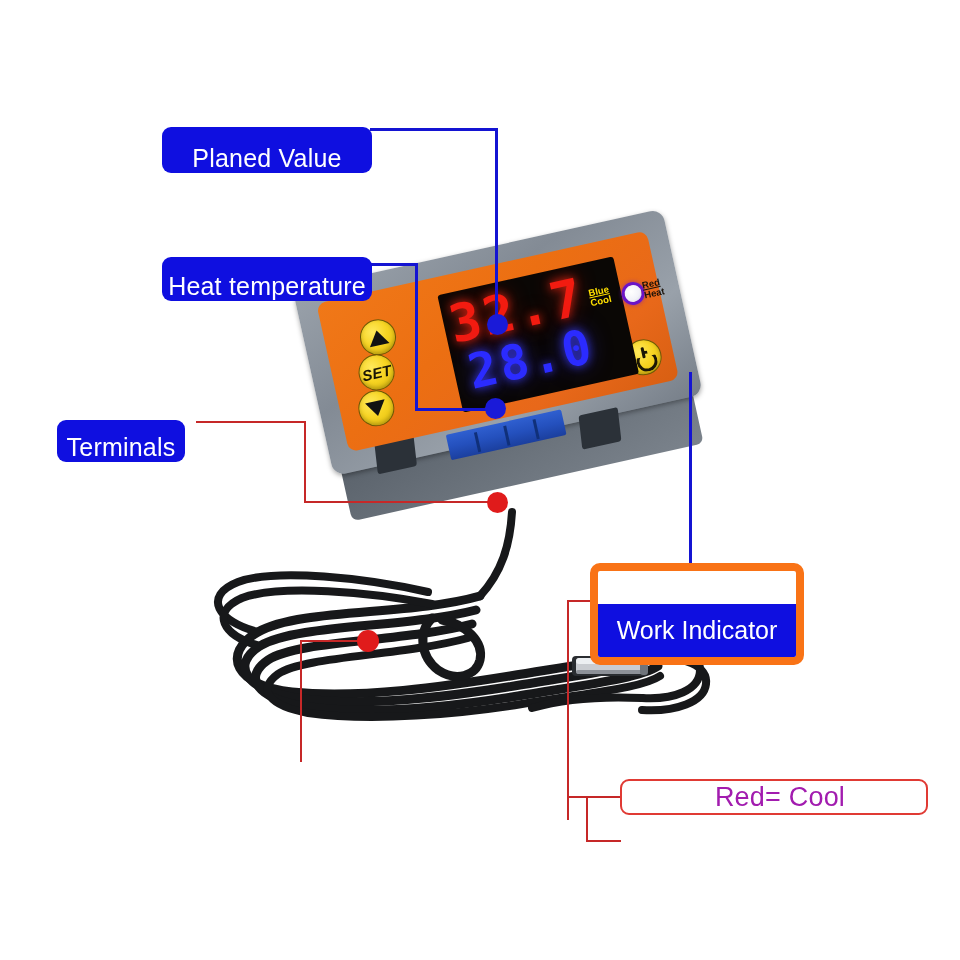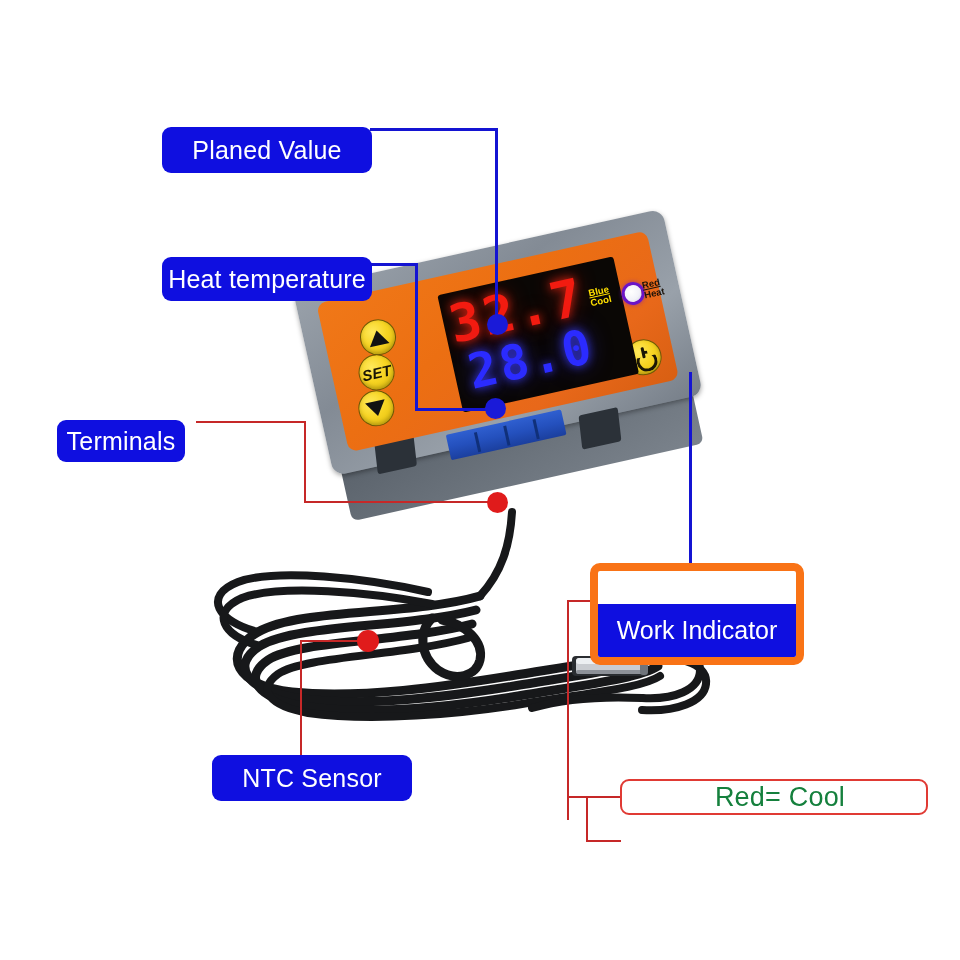--- a/index.html
+++ b/index.html
@@ -9,39 +9,39 @@
     background:#ffffff;
     font-family:"Liberation Sans", sans-serif;
     overflow:hidden;
     position:relative;
   }
   #stage{position:absolute;left:0;top:0;width:960px;height:960px;}
 
   
   .chip{
     position:absolute;
-    display:flex;align-items:center;justify-content:center;
+    display:flex;align-items:flex-end;justify-content:center;
     box-sizing:border-box;
     white-space:nowrap;
     letter-spacing:.2px;
   }
   .chip-blue{
     background:#0f0fe0;
     color:#ffffff;
     border-radius:9px;
     font-size:25px;
     padding:0 12px;
   }
   .chip-outline{
     background:#ffffff;
     border-radius:9px;
     font-size:27px;
     border-width:2px;border-style:solid;
   }
-  .chip-red-out{border-color:#e03a34;color:#15803d;padding-left:12px;}
+  .chip-red-out{border-color:#e03a34;color:#a21caf;padding-left:12px;}
   .chip-blue-out{border-color:#4a48c8;color:#1a18c8;}
 
   
   .chip-split{
     position:absolute;
     border:8px solid #f97316;
     border-radius:10px;
     overflow:hidden;
     background:#ffffff;
     display:flex;flex-direction:column;
@@ -279,23 +279,20 @@
   </div>
 
   <div class="chip chip-blue" style="left:162px;top:257px;width:210px;height:44px;">
     <span>Heat temperature</span>
   </div>
 
   <div class="chip chip-blue" style="left:57px;top:420px;width:128px;height:42px;">
     <span>Terminals</span>
   </div>
 
-  <div class="chip chip-blue" style="left:212px;top:755px;width:200px;height:46px;">
-    <span>NTC Sensor</span>
-  </div>
 
   <div class="chip-split" style="left:590px;top:563px;width:198px;height:86px;">
     <div class="top"></div>
     <div class="bot">
       <span>Work Indicator</span>
     </div>
   </div>
 
   <div class="chip chip-outline chip-red-out" style="left:620px;top:779px;width:308px;height:36px;">
     <span>Red= Cool</span>

